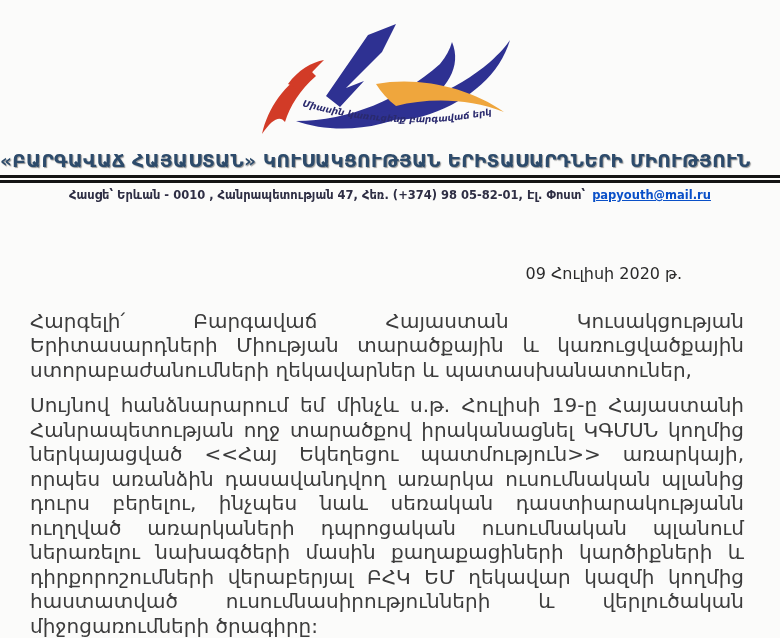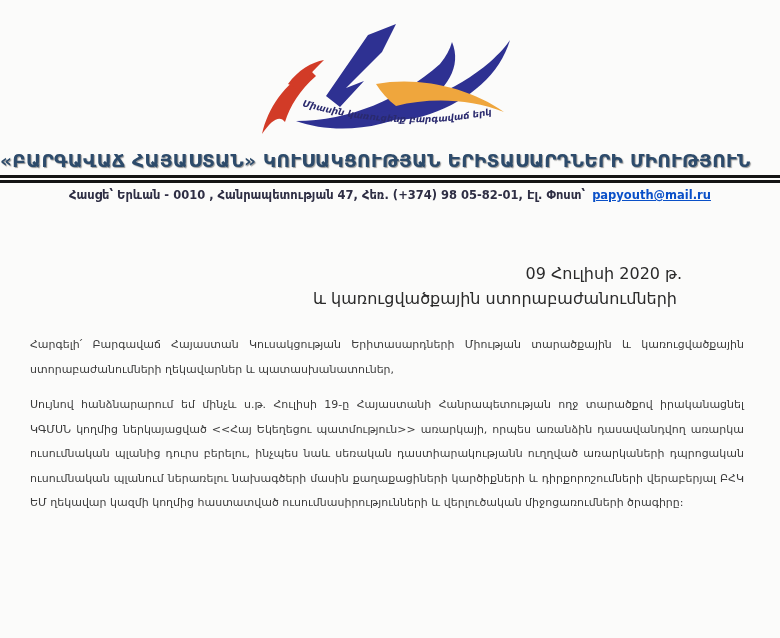--- a/index.html
+++ b/index.html
@@ -60,21 +60,21 @@
   }
   .dateblock .date-line{
     text-align:right;
     padding-right:28px;
   }
 
   
   .para{
     margin:0 36px 0 30px;
     text-align:justify;
-    font-size:11px;
+    font-size:20px;
     line-height:24.5px;
     color:#3c3c3c;
   }
   .para.salutation{margin-top:22px;}
   .para.main{margin-top:11px;}
 </style>
 </head>
 <body>
 
 <div class="page">
@@ -109,20 +109,19 @@
 
   <div class="header-divider"></div>
 
   <div class="contact-line">
     <span>Հասցե՝ Երևան - 0010 , Հանրապետության 47, Հեռ. (+374) 98 05-82-01, Էլ. Փոստ՝</span>
     <a href="#">papyouth@mail.ru</a>
   </div>
 
   <div class="dateblock">
     <div class="date-line">09 Հուլիսի 2020 թ.</div>
-    <div>և կառուցվածքային ստորաբաժանումների</div>
   </div>
 
   <p class="para salutation">Հարգելի՛ Բարգավաճ Հայաստան Կուսակցության Երիտասարդների Միության տարածքային և կառուցվածքային ստորաբաժանումների ղեկավարներ և պատասխանատուներ,</p>
 
   <p class="para main">Սույնով հանձնարարում եմ մինչև ս.թ. Հուլիսի 19-ը Հայաստանի Հանրապետության ողջ տարածքով իրականացնել ԿԳՄՍՆ կողմից ներկայացված &lt;&lt;Հայ Եկեղեցու պատմություն&gt;&gt; առարկայի, որպես առանձին դասավանդվող առարկա ուսումնական պլանից դուրս բերելու, ինչպես նաև սեռական դաստիարակությանն ուղղված առարկաների դպրոցական ուսումնական պլանում ներառելու նախագծերի մասին քաղաքացիների կարծիքների և դիրքորոշումների վերաբերյալ ԲՀԿ ԵՄ ղեկավար կազմի կողմից հաստատված ուսումնասիրությունների և վերլուծական միջոցառումների ծրագիրը:</p>
 
 </div>
 
 </body></html>

